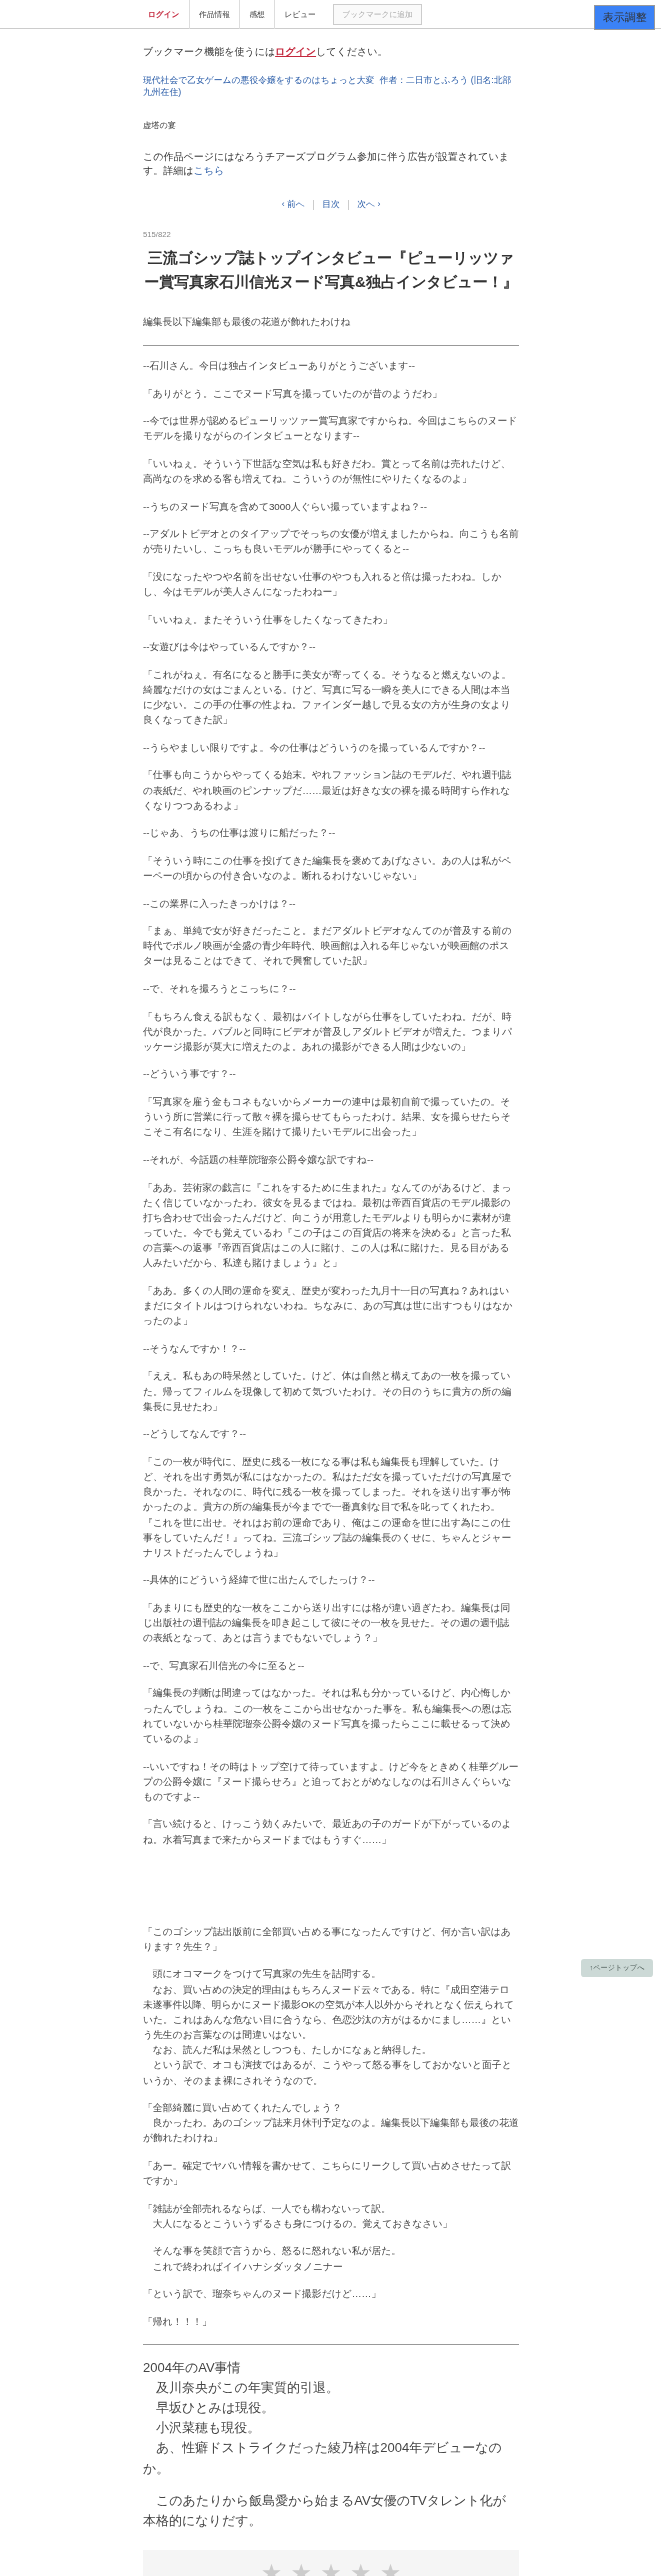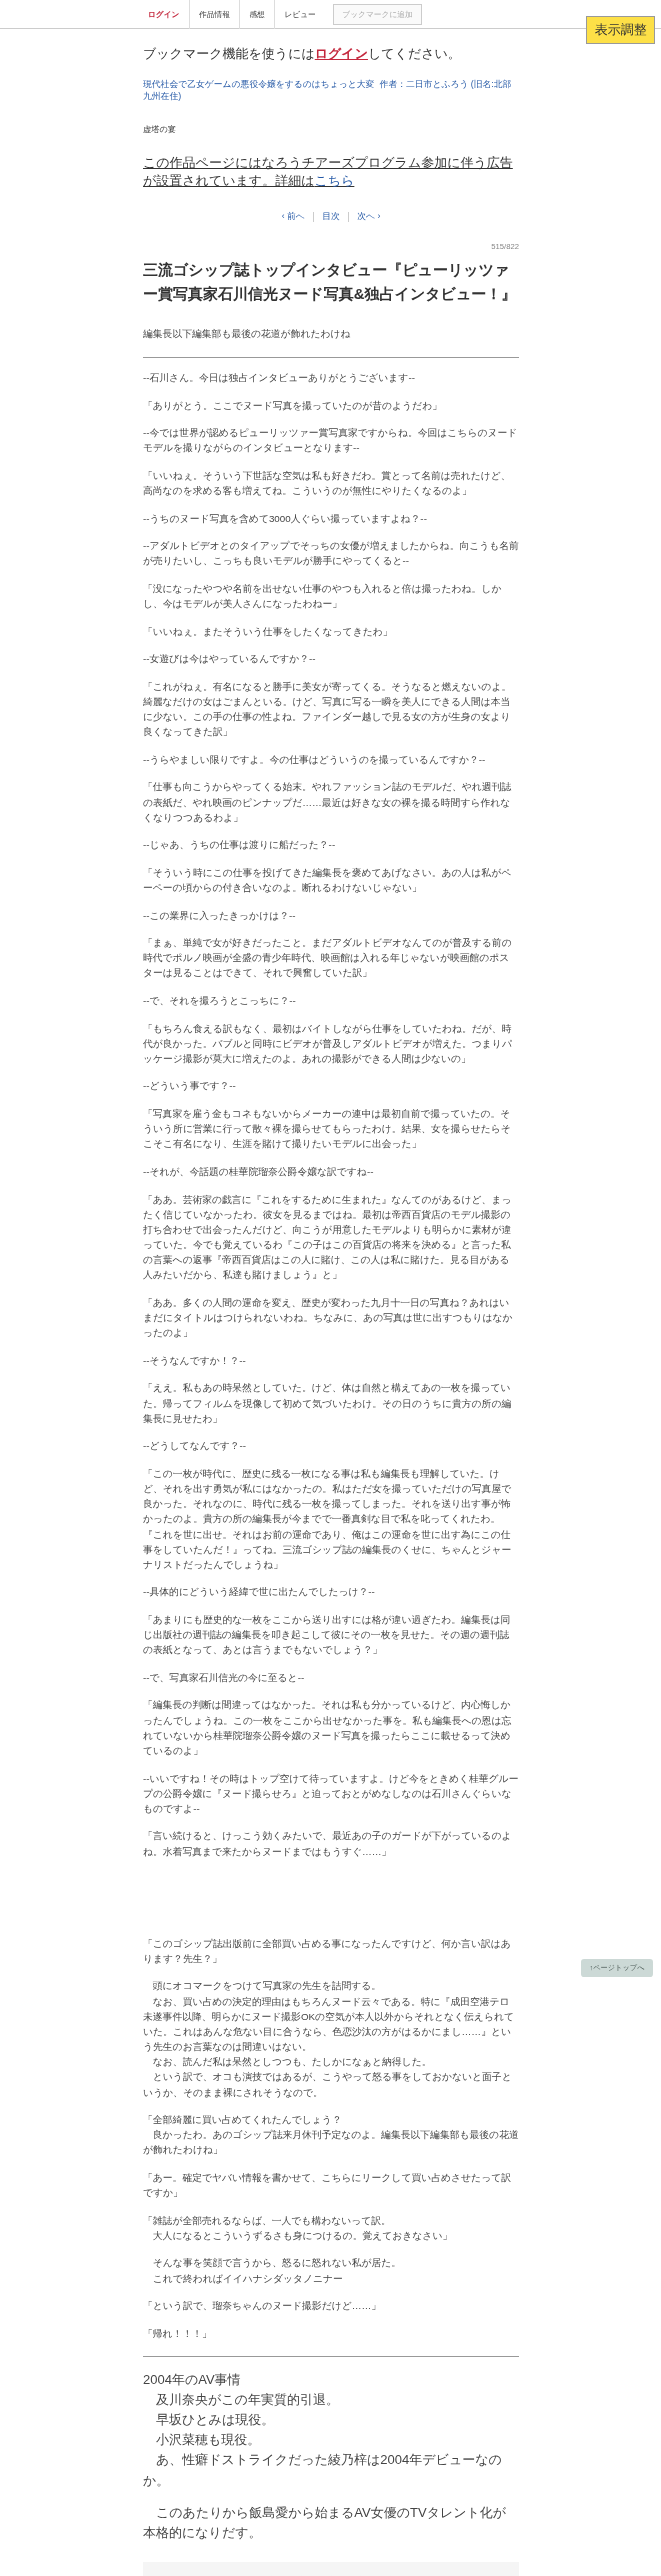--- a/index.html
+++ b/index.html
@@ -10,34 +10,34 @@
     font-family:"Liberation Sans","DejaVu Sans",sans-serif;
   }
   a, .link { color:#2458a6; text-decoration:none; cursor:pointer; }
   
   .topbar { height:29px; border-bottom:0.5px solid #ccc; position:relative; background:#fff; }
   .topnav { position:absolute; left:148px; top:0; height:29px; display:flex; align-items:center; }
   .topnav .item { font-size:7.7px; color:#333; padding:0 9.3px; border-left:0.5px solid #ddd; line-height:29px; cursor:pointer; }
   .topnav .item:first-child { border-left:none; padding-left:0; }
   .topnav .login { color:#c4283d; font-weight:bold; }
   .topnav .bm-add { margin-left:8.2px; border:0.5px solid #ccc; background:#fafafa; color:#aaa; font-size:7.7px; padding:4.6px 8.2px; line-height:normal; cursor:default; }
-  .disp-btn { position:absolute; right:7.2px; top:16px; border:0.5px solid #999; background:#fde047; color:#333; font-size:13px; padding:4.1px 7.2px; cursor:pointer; }
+  .disp-btn { position:absolute; right:7.2px; top:5px; border:0.5px solid #999; background:#3b82f6; color:#333; font-size:11px; padding:4.1px 7.2px; cursor:pointer; }
   
   .container { width:376px; margin:0 auto; }
-  .notice { margin-top:15.5px; font-size:13px; color:#333; }
+  .notice { margin-top:15.5px; font-size:10px; color:#333; }
   .notice .login-red { color:#c4283d; font-weight:bold; text-decoration:underline; }
   .work-line { margin-top:16.5px; font-size:8.8px; }
   .work-line .sp { display:inline-block; width:5.2px; }
   .arc-line { margin-top:21px; font-size:8.2px; color:#333; }
-  .ads-line { margin-top:18.5px; font-size:13px; color:#333;text-decoration:underline; }
+  .ads-line { margin-top:18.5px; font-size:10px; color:#333; }
   .pager { margin-top:21.6px; display:flex; justify-content:center; align-items:center; font-size:8.8px; }
   .pager .sep { border-left:0.5px solid #ccc; height:10.3px; margin:0 8.2px; }
   .pager .plink { color:#2458a6; }
-  .position { margin-top:18.5px; text-align:right; color:#888; font-size:7.7px; }
-  h1.ep-title { margin:6px 0 0; font-size:15px; line-height:1.6; color:#333; font-weight:bold; }
+  .position { margin-top:18.5px; text-align:left; color:#888; font-size:7.7px; }
+  h1.ep-title { margin:6px 0 0; font-size:15px; line-height:1.6; text-align:center; color:#333; font-weight:bold; }
   .preface { margin-top:19.6px; font-size:9.8px; line-height:1.55; color:#444; white-space:pre-line; }
   hr.double { border:none; border-top:1.5px double #999; margin:15.5px 0 0; }
   .novel-p { font-size:9.8px; line-height:1.55; margin:12.4px 0; color:#444; white-space:pre-line; }
   .scene-gap { height:52px; }
   .afterword-hr { margin-top:20.6px; }
   .afterword p { font-size:13px; line-height:1.55; margin:12.4px 0; color:#444; white-space:pre-line; }
   
   .rating-panel { margin-top:18.5px; background:#f5f5f5; padding:11.3px 0 10.3px; text-align:center; }
   .stars { color:#ccc; font-size:24px; letter-spacing:8.2px; padding-left:8.2px; line-height:1; }
   .rating-msg { margin-top:8.2px; font-size:8.8px; color:#333; }

